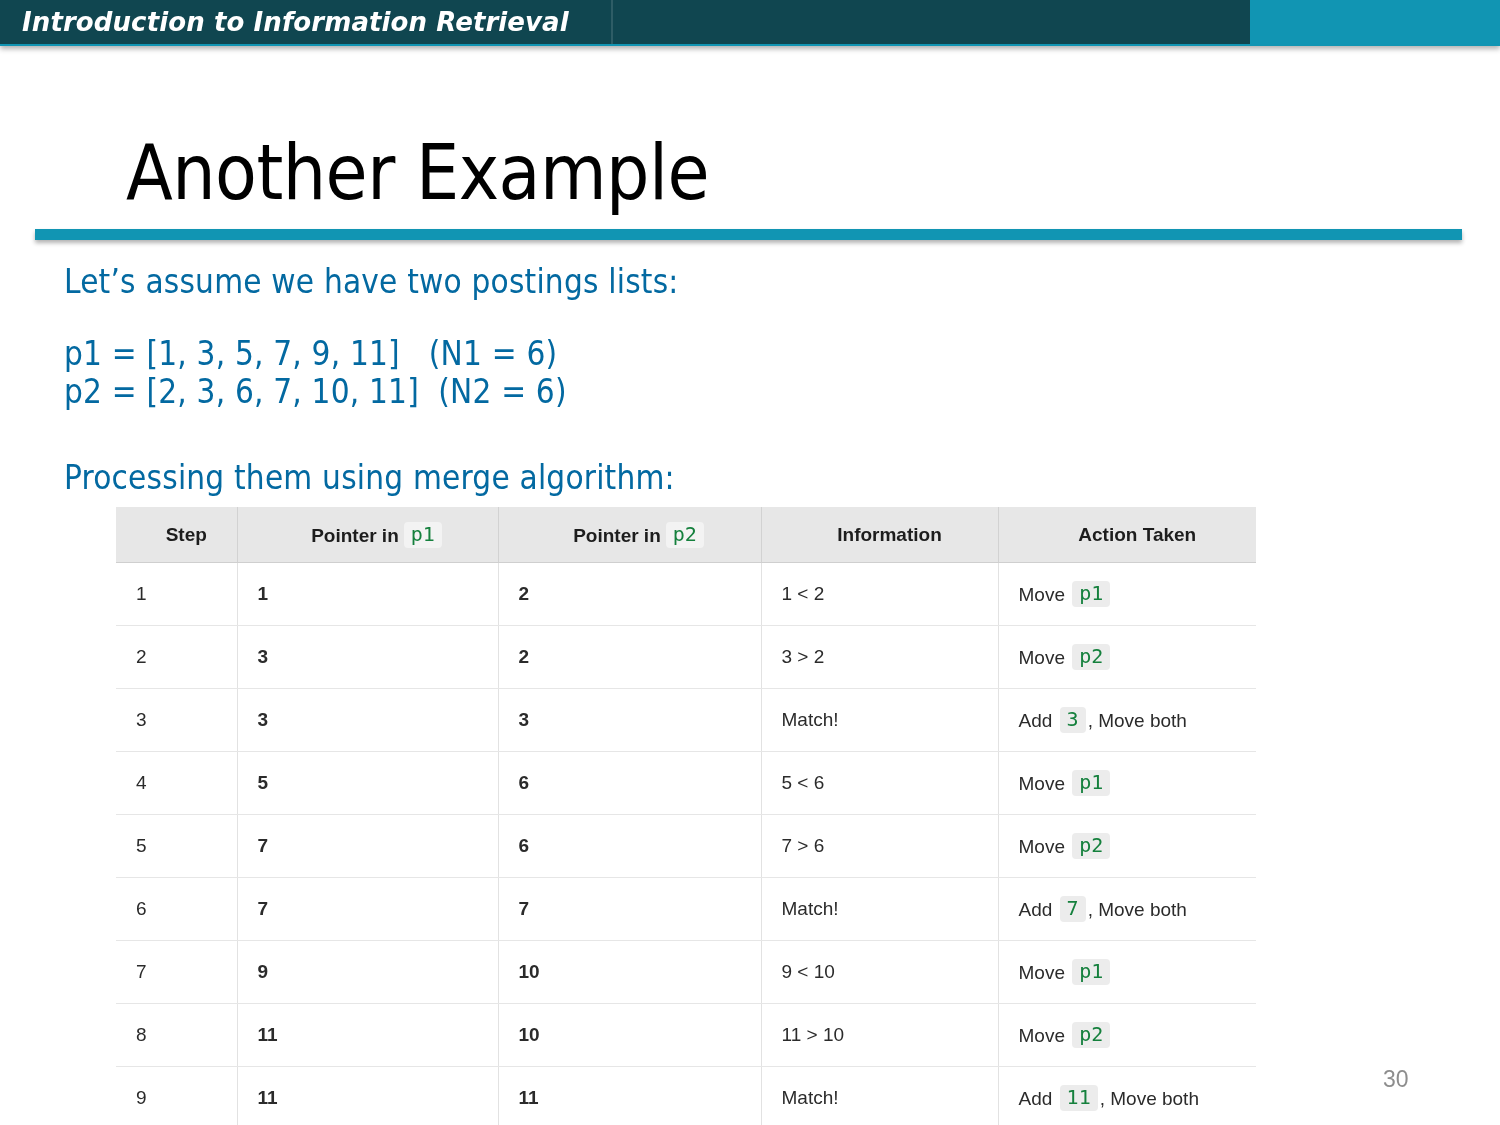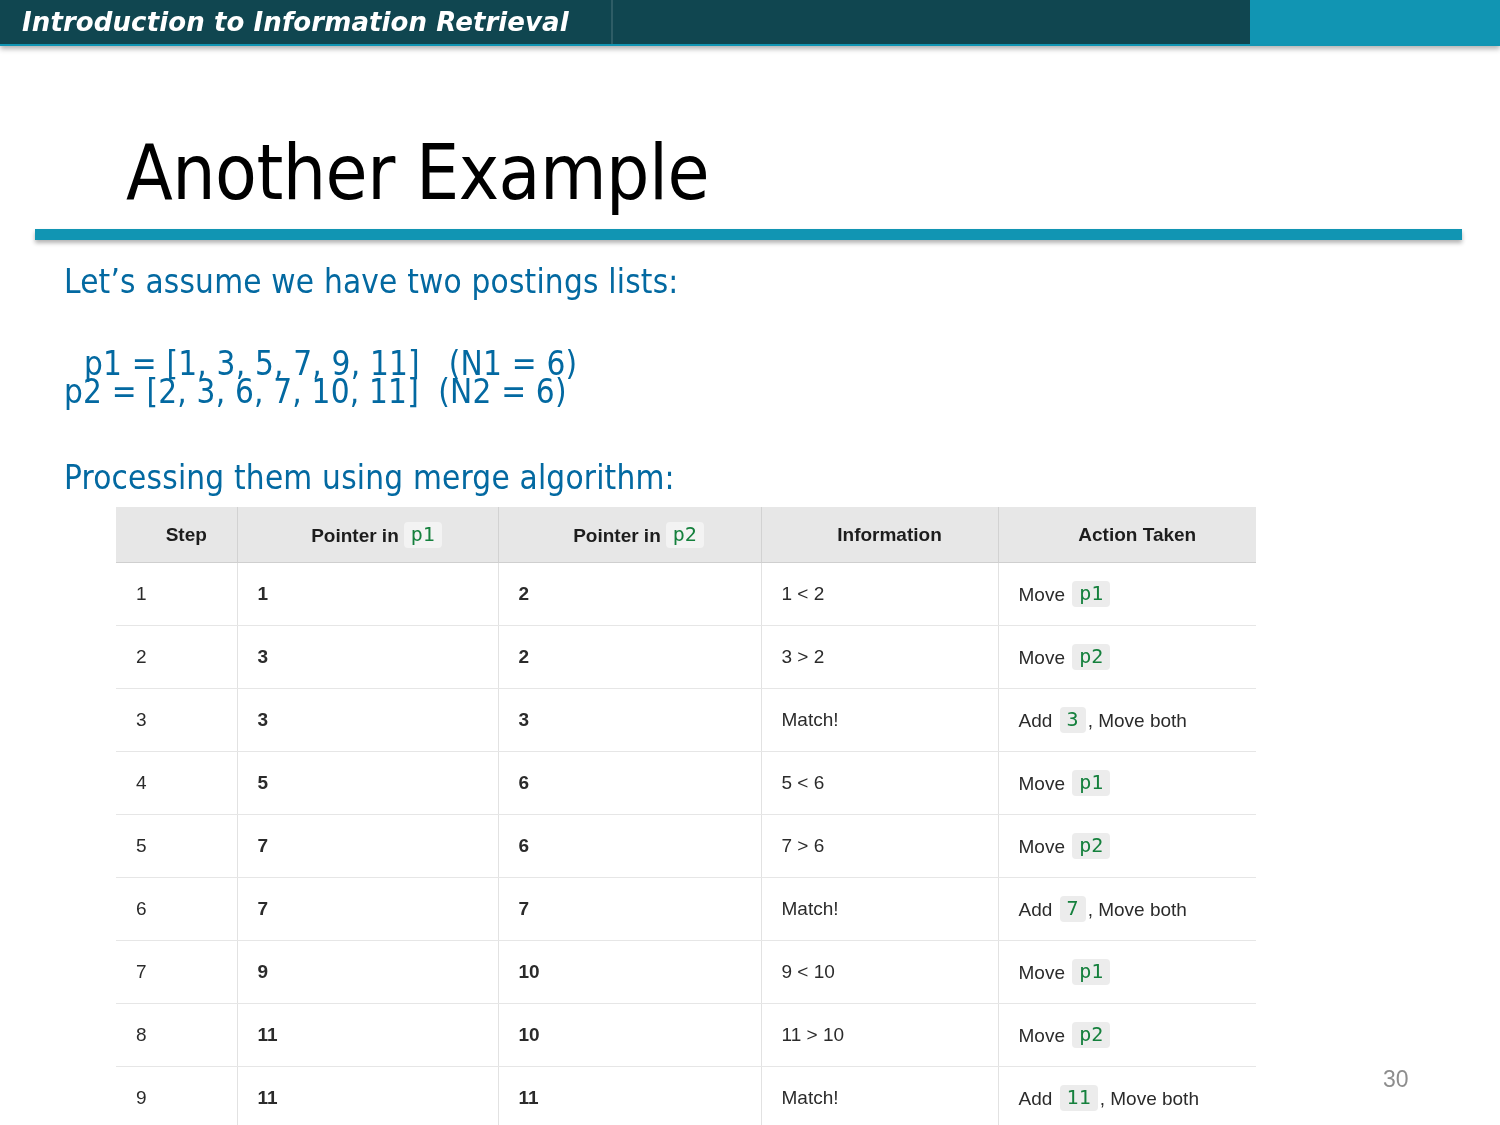--- a/index.html
+++ b/index.html
@@ -83,21 +83,21 @@
     position: absolute;
     left: 64px;
     font-family: "DejaVu Sans Condensed", "DejaVu Sans", sans-serif;
     font-size: 33px;
     font-weight: 400;
     color: #0369a1;
     white-space: pre;
     letter-spacing: 0.2px;
   }
   #line-intro   { top: 262px; }
-  #line-p1      { top: 344px; margin-left: 20px; }
+  #line-p1      { top: 334px; }
   #line-p2      { top: 372px; }
   #line-process { top: 458px; text-align: right; }
 
   
   #merge-table-wrap {
     position: absolute;
     left: 116px;
     top: 507px;
     width: 1140px;
   }

